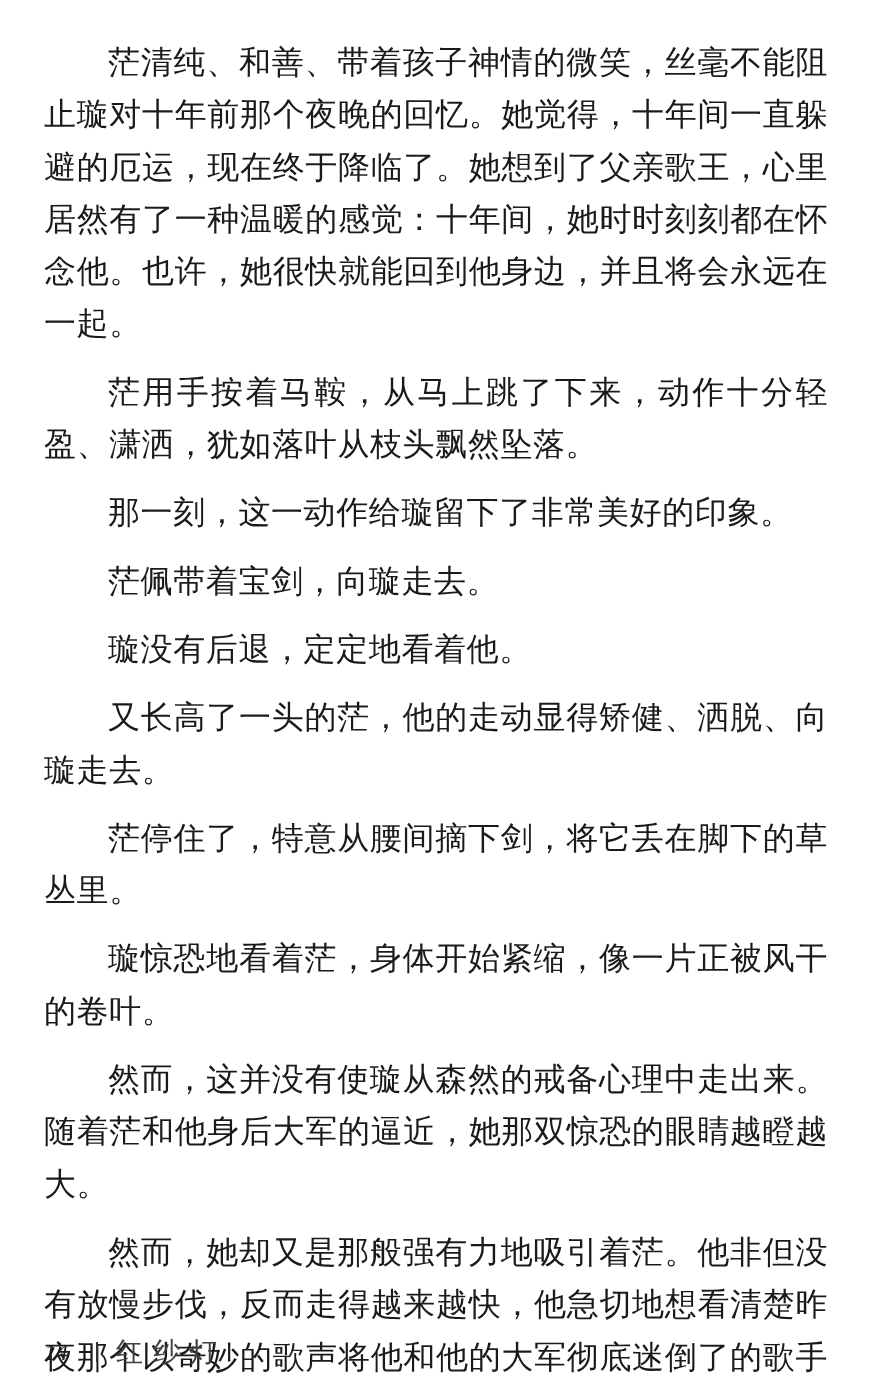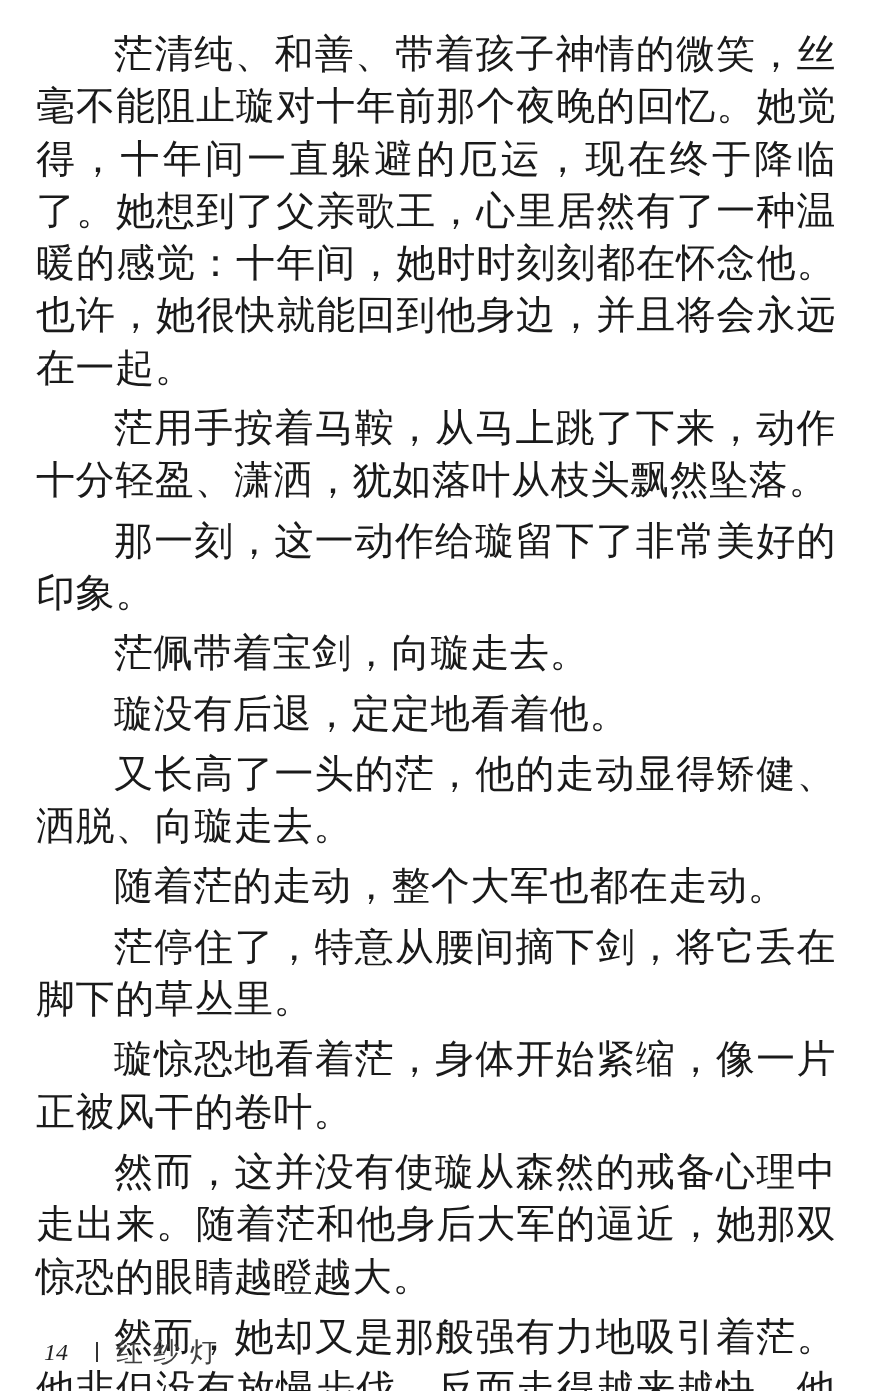--- a/index.html
+++ b/index.html
@@ -15,22 +15,22 @@
       font-family: "DejaVu Serif", "Liberation Serif", serif;
       color: #1a1a1a;
     }
     .page-body {
       position: absolute;
       left: 28px;
       top: 20px;
       width: 816px;
     }
     .para {
-      margin: 8px;
-      font-size: 39px;
+      margin: 16px;
+      font-size: 32px;
       line-height: 52.3px;
       text-indent: 2em;
       text-align: justify;
       letter-spacing: 0.6px;
       word-break: break-all;
     }
     .footer {
       position: absolute;
       left: 44px;
       top: 1332px;
@@ -60,21 +60,20 @@
 </head>
 <body>
 
 <div class="page-body">
   <p class="para">茫清纯、和善、带着孩子神情的微笑，丝毫不能阻止璇对十年前那个夜晚的回忆。她觉得，十年间一直躲避的厄运，现在终于降临了。她想到了父亲歌王，心里居然有了一种温暖的感觉：十年间，她时时刻刻都在怀念他。也许，她很快就能回到他身边，并且将会永远在一起。</p>
   <p class="para">茫用手按着马鞍，从马上跳了下来，动作十分轻盈、潇洒，犹如落叶从枝头飘然坠落。</p>
   <p class="para">那一刻，这一动作给璇留下了非常美好的印象。</p>
   <p class="para">茫佩带着宝剑，向璇走去。</p>
   <p class="para">璇没有后退，定定地看着他。</p>
   <p class="para">又长高了一头的茫，他的走动显得矫健、洒脱、向璇走去。</p>
-  <p class="para">随着茫的走动，整个大军也都在走动。</p>
   <p class="para">茫停住了，特意从腰间摘下剑，将它丢在脚下的草丛里。</p>
   <p class="para">璇惊恐地看着茫，身体开始紧缩，像一片正被风干的卷叶。</p>
   <p class="para">然而，这并没有使璇从森然的戒备心理中走出来。随着茫和他身后大军的逼近，她那双惊恐的眼睛越瞪越大。</p>
   <p class="para">然而，她却又是那般强有力地吸引着茫。他非但没有放慢步伐，反而走得越来越快，他急切地想看清楚昨夜那个以奇妙的歌声将他和他的大军彻底迷倒了的歌手——那令人不可思议的歌声，一直还响在他的耳畔。</p>
   <p class="para">现在终于降临了：“爷爷——”</p>
   <p class="para">茫顿时愣住了，不禁向后退了两步。</p>
 </div>
 
 <div class="footer">
   <span class="page-number">14</span>

